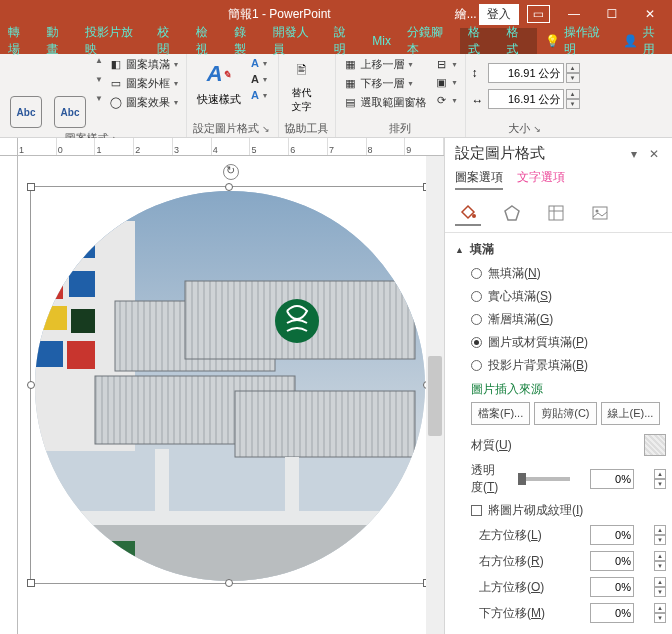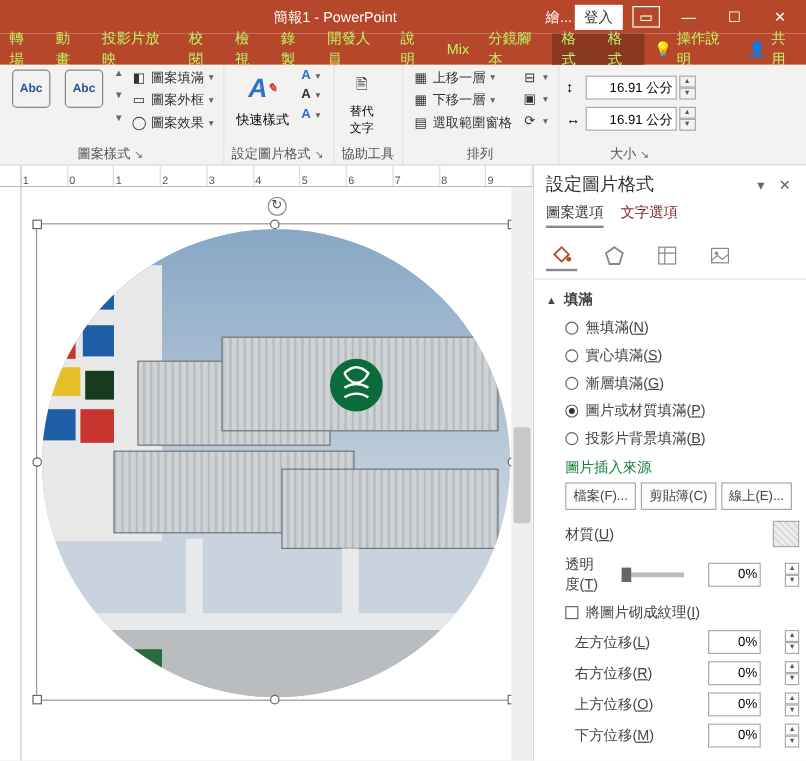--- a/index.html
+++ b/index.html
@@ -8,35 +8,35 @@
 
 .titlebar { height: 28px; background: #b7472a; color: #fff; display: flex; align-items: center; padding: 0 4px; }
 .titlebar .tleft { width: 100px; }
 .titlebar .ttitle { flex: 1; text-align: center; font-size: 12px; }
 .titlebar .tbtns { display: flex; gap: 2px; align-items: center; }
 .titlebar .tb { width: 36px; height: 24px; display: flex; align-items: center; justify-content: center; cursor: pointer; }
 .titlebar .signin { background: #fff; color: #333; padding: 2px 8px; font-size: 12px; margin-right: 6px; }
 .titlebar .ribbon-opt { border: 1px solid #fff; padding: 1px 5px; margin-right: 4px; }
 
 
-.tabs { height: 26px; background: #b7472a; display: flex; align-items: stretch; color: #bef264; font-size: 12px; }
+.tabs { height: 26px; background: #b7472a; display: flex; align-items: stretch; color: #5eead4; font-size: 12px; }
 .tabs .tab { padding: 0 8px; display: flex; align-items: center; cursor: pointer; }
 .tabs .tab.active { background: #8a3821; }
 .tabs .spacer { flex: 1; }
 .tabs .tellme { display: flex; align-items: center; gap: 4px; padding: 0 8px; }
 .tabs .share { display: flex; align-items: center; gap: 4px; padding: 0 8px; }
 
 
 .ribbon { height: 84px; background: #f3f2f1; border-bottom: 1px solid #d6d6d6; display: flex; }
 .rgroup { border-right: 1px solid #e1e1e1; padding: 2px 6px 0 6px; display: flex; flex-direction: column; }
 .rgroup .gbody { flex: 1; display: flex; align-items: flex-start; gap: 4px; }
 .rgroup .glabel { text-align: center; font-size: 11px; color: #555; padding: 1px 0; }
 .bigbtn { display: flex; flex-direction: column; align-items: center; justify-content: center; gap: 2px; padding: 2px 4px; cursor: pointer; }
 .bigbtn .bigicon { width: 32px; height: 32px; border: 1px solid #888; border-radius: 4px; display: flex; align-items: center; justify-content: center; font-size: 10px; color: #2b579a; }
-.bigbtn .bigicon.abc { color: #2b579a; font-weight: bold; }
+.bigbtn .bigicon.abc { color: #2b579a; font-weight: bold; margin-top: 38px; }
 .col { display: flex; flex-direction: column; gap: 2px; }
 .smline { display: flex; align-items: center; gap: 3px; font-size: 11px; color: #333; cursor: pointer; padding: 1px 2px; white-space: nowrap; }
 .smicon { width: 14px; height: 14px; display: flex; align-items: center; justify-content: center; }
 .dd { font-size: 8px; color: #666; margin-left: 1px; }
 .spinrow { display: flex; align-items: center; gap: 2px; margin: 1px 0; }
 .spinrow .lockic { width: 14px; }
 .spinrow input { width: 76px; height: 20px; border: 1px solid #aaa; font-size: 11px; padding: 0 2px; text-align: right; }
 .spinrow .spin { width: 14px; display: flex; flex-direction: column; }
 .spinrow .spin div { height: 10px; border: 1px solid #aaa; font-size: 7px; text-align: center; line-height: 8px; color: #555; cursor: pointer; }
 .expand { font-size: 9px; color: #666; text-align: right; padding-right: 2px; cursor: pointer; }
@@ -63,21 +63,21 @@
 
 .vscroll { position: absolute; right: 0; top: 0; width: 18px; bottom: 0; background: #efefef; }
 .vscroll .thumb { position: absolute; left: 2px; right: 2px; top: 200px; height: 80px; background: #c8c8c8; border-radius: 2px; }
 
 
 .panel { width: 228px; background: #fff; border-left: 1px solid #d6d6d6; display: flex; flex-direction: column; font-size: 12px; color: #444; }
 .panel .phdr { display: flex; align-items: center; padding: 6px 8px 2px 10px; }
 .panel .phdr .ptitle { flex: 1; color: #333; font-size: 15px; }
 .panel .phdr .picon { width: 20px; text-align: center; cursor: pointer; color: #666; }
 .panel .subtabs { display: flex; gap: 14px; padding: 4px 10px; }
-.panel .subtabs .st { cursor: pointer; color: #7f1d1d; font-size: 12px; }
+.panel .subtabs .st { cursor: pointer; color: #ec4899; font-size: 12px; }
 .panel .subtabs .st.act { color: #333; border-bottom: 2px solid #888; padding-bottom: 2px; }
 .panel .picons { display: flex; gap: 18px; padding: 6px 10px 6px 10px; border-bottom: 1px solid #e1e1e1; }
 .panel .picons .pi { width: 26px; height: 26px; display: flex; align-items: center; justify-content: center; cursor: pointer; color: #777; }
 .panel .picons .pi.act { color: #b7472a; border-bottom: 2px solid #888; }
 .panel .section { padding: 4px 6px 4px 10px; overflow-y: auto; flex: 1; }
 .panel .sechdr { display: flex; align-items: center; gap: 6px; font-weight: bold; color: #444; padding: 4px 0; cursor: pointer; }
 .panel .sechdr .tri { font-size: 9px; }
 .panel .radio { display: flex; align-items: center; gap: 6px; padding: 3px 0 3px 16px; cursor: pointer; }
 .panel .radio .rb { width: 11px; height: 11px; border: 1px solid #666; border-radius: 50%; display: flex; align-items: center; justify-content: center; }
 .panel .radio .rb .dot { width: 5px; height: 5px; background: #333; border-radius: 50%; }

